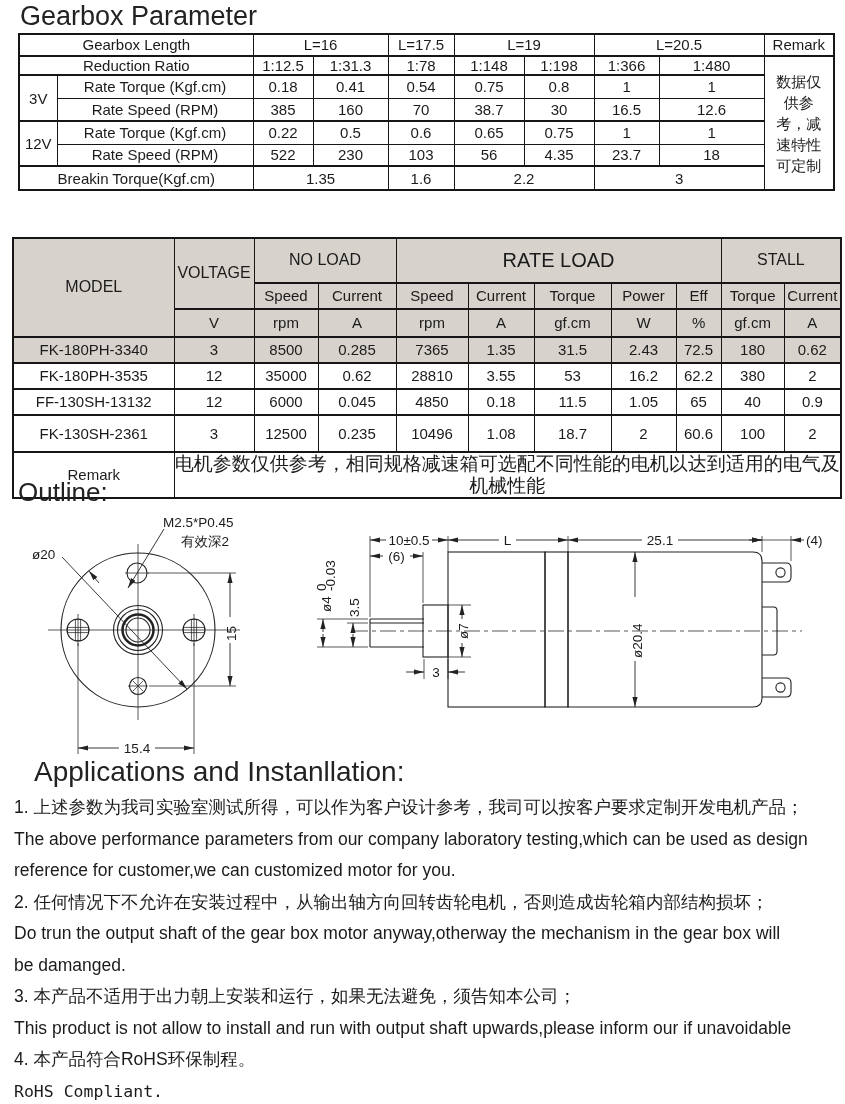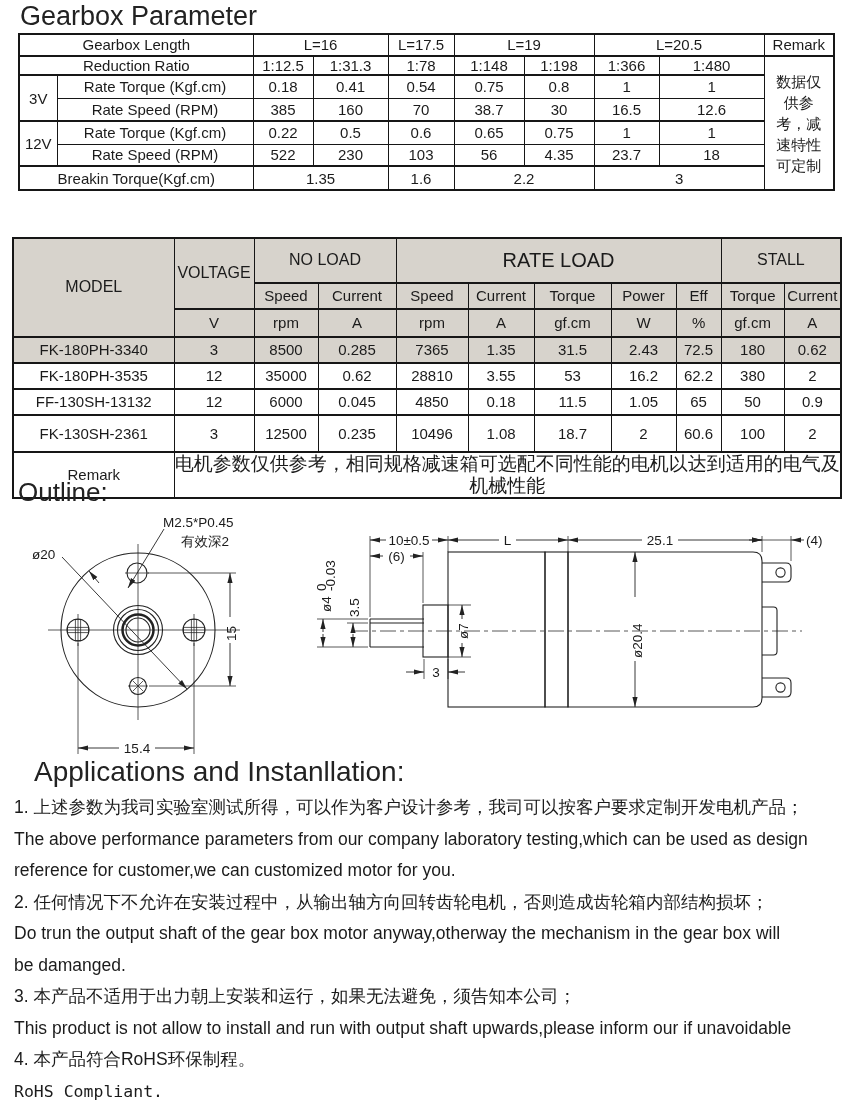--- a/index.html
+++ b/index.html
@@ -194,21 +194,21 @@
     <tr style="height:26px">
       <td>FF-130SH-13132</td>
       <td>12</td>
       <td>6000</td>
       <td>0.045</td>
       <td>4850</td>
       <td>0.18</td>
       <td>11.5</td>
       <td>1.05</td>
       <td>65</td>
-      <td>50</td>
+      <td>40</td>
       <td>0.9</td>
     </tr>
     <tr style="height:37px">
       <td>FK-130SH-2361</td>
       <td>3</td>
       <td>12500</td>
       <td>0.235</td>
       <td>10496</td>
       <td>1.08</td>
       <td>18.7</td>

